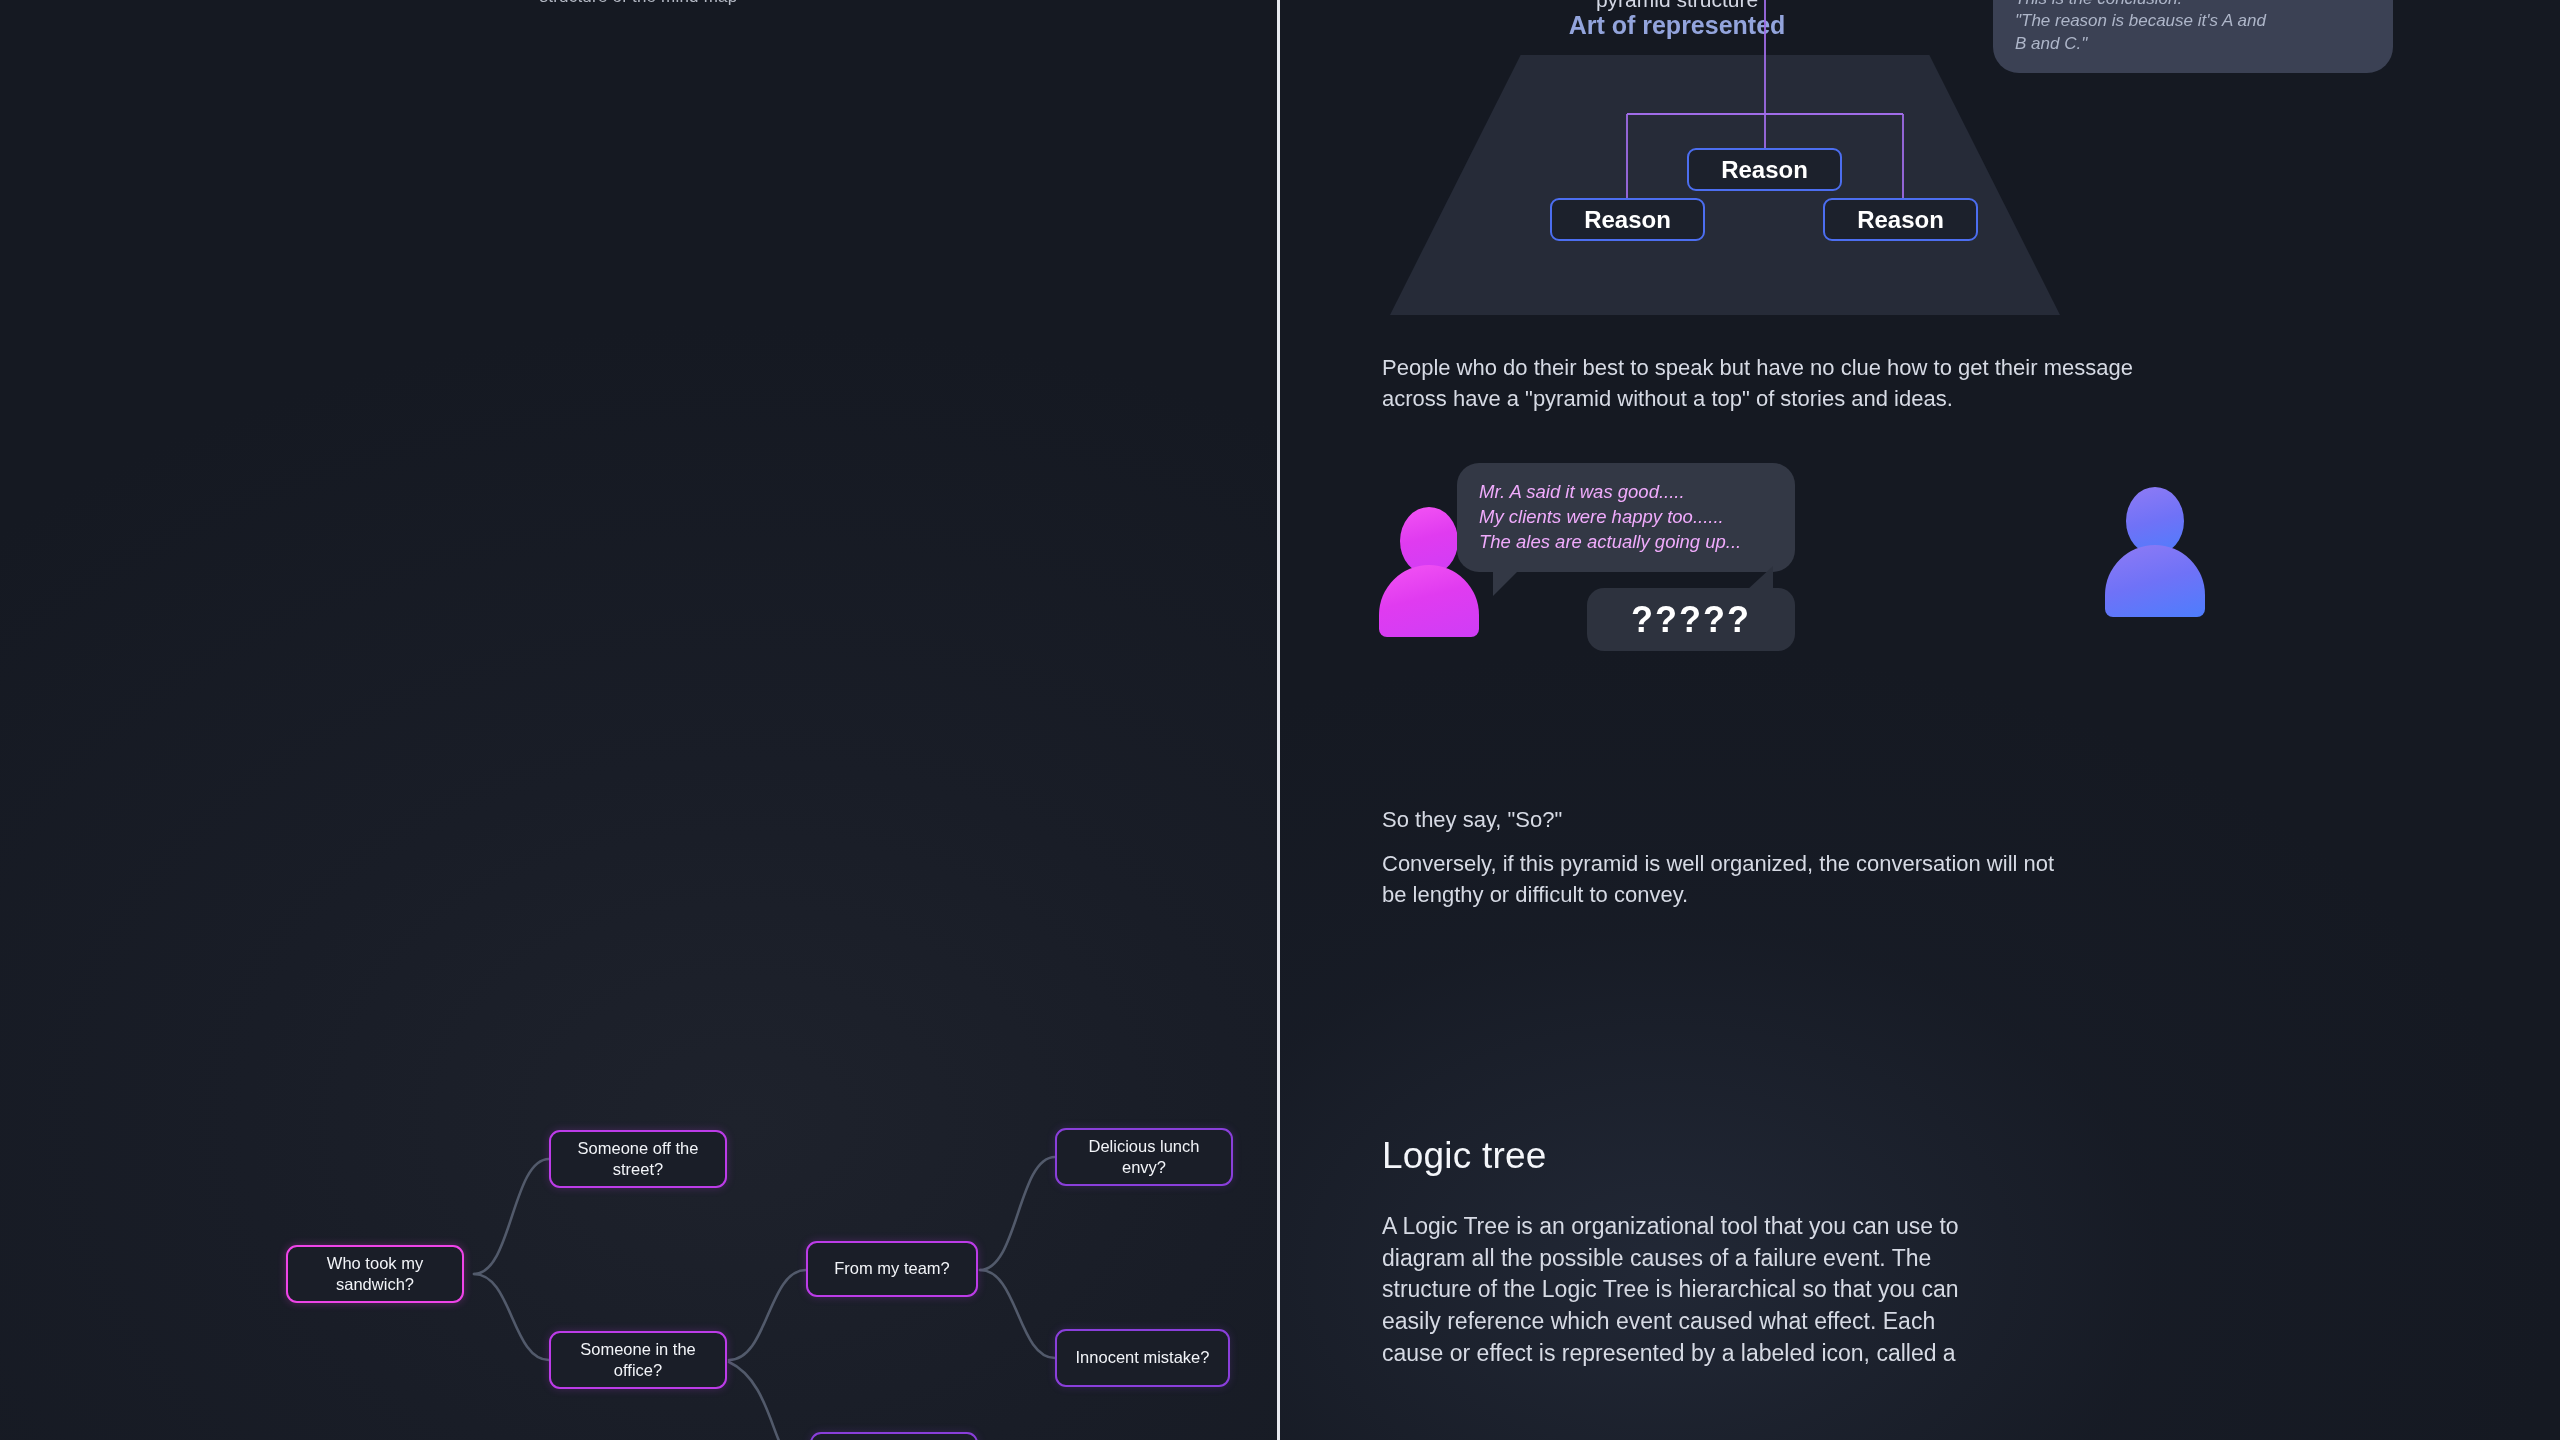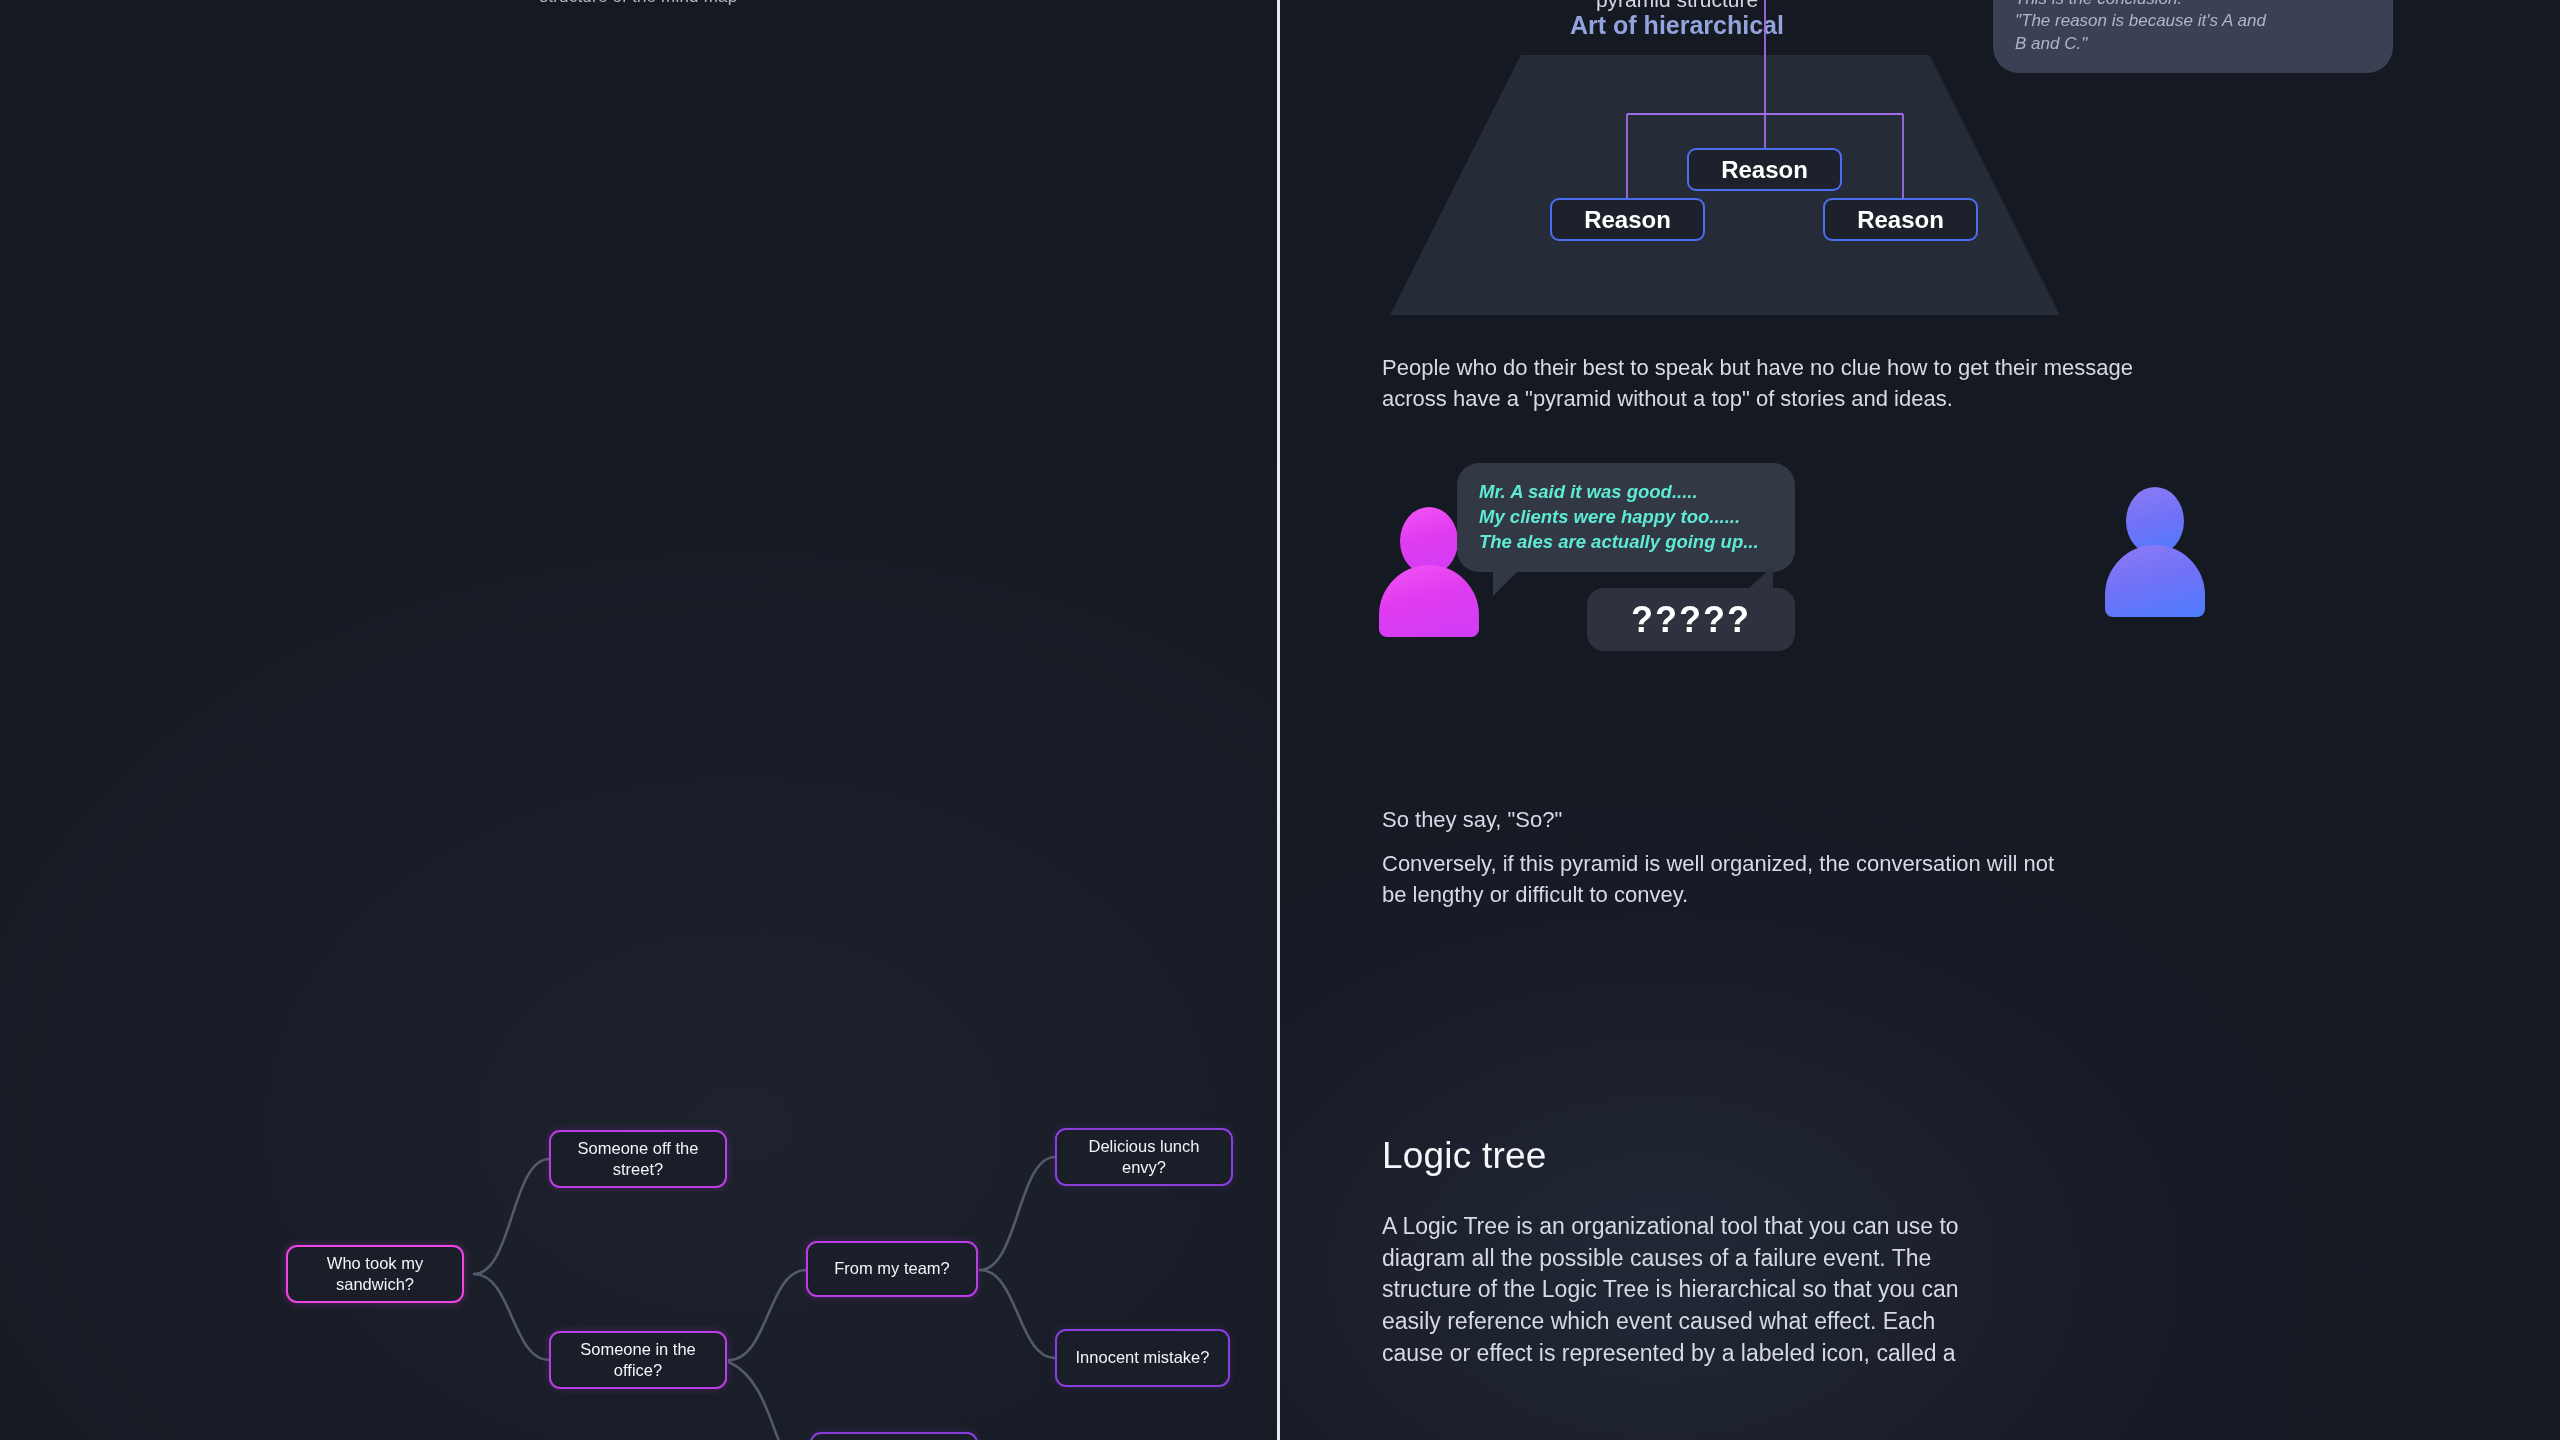--- a/index.html
+++ b/index.html
@@ -253,26 +253,25 @@
   }
 
   #bubble-long {
     position: absolute;
     left: 180px;
     top: 8px;
     width: 338px;
     padding: 16px 22px 18px 22px;
     background: #333845;
     border-radius: 22px;
-    color: #5eead4;
+    color: #f0abfc;
     font-size: 18.5px;
     font-style: italic;
     line-height: 1.36;
     z-index: 5;
-    font-weight: bold;
   }
   #bubble-long .tail {
     position: absolute;
     left: 36px;
     bottom: -24px;
     width: 0; height: 0;
     border-left: 26px solid #333845;
     border-bottom: 26px solid transparent;
   }
 
@@ -373,21 +372,21 @@
 
   <div id="panel-divider"></div>
 
   <div id="right-panel">
     <div id="right-inner">
 
       <div id="pyramid-block">
 
         <div id="pyramid-title-clip">pyramid structure</div>
 
-        <div id="pyramid-subtitle">Art of hierarchical</div>
+        <div id="pyramid-subtitle">Art of represented</div>
 
         <div id="trapezoid"></div>
 
         <svg id="pyramid-svg" viewBox="0 0 1283 320" preserveAspectRatio="none">
           <g fill="none" stroke="#a06ce8" stroke-width="1.8">
 
             <path d="M 488 -20 L 488 148"></path>
 
             <path d="M 350 114 L 626 114"></path>
 

